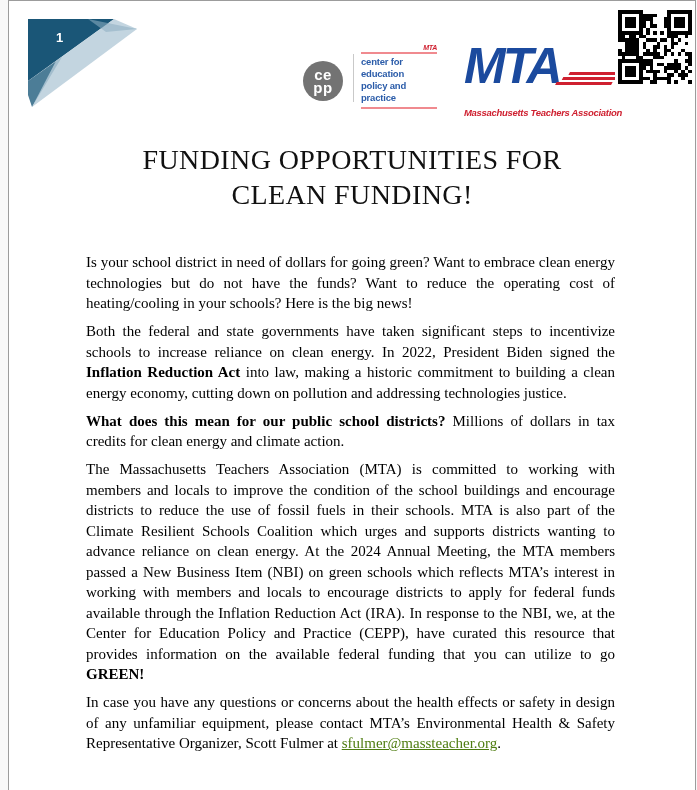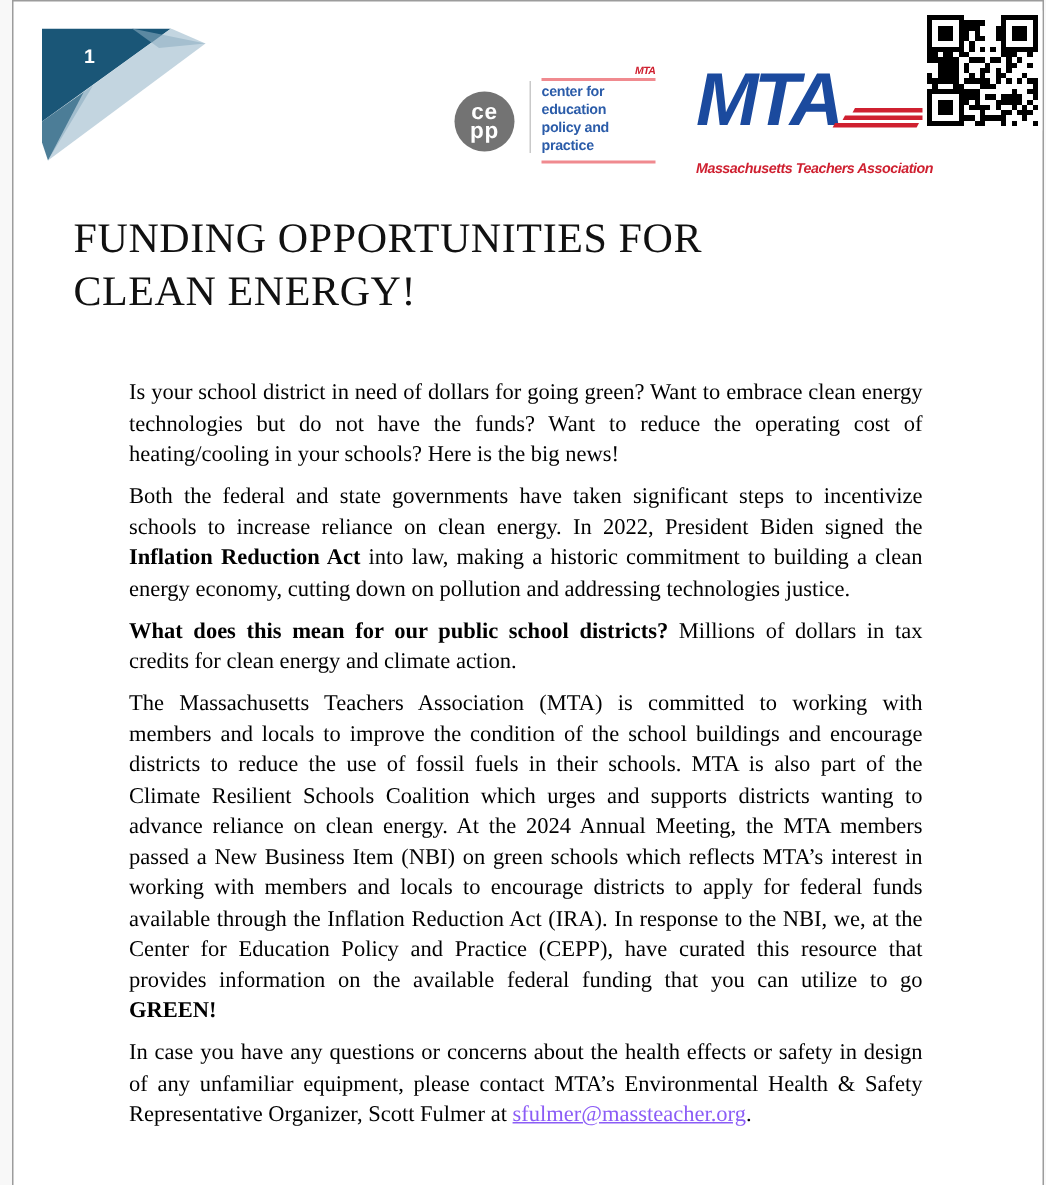--- a/index.html
+++ b/index.html
@@ -63,32 +63,33 @@
     font-size: 9.5px; letter-spacing: -0.3px; white-space: nowrap;
   }
 
   .qr-code { position: absolute; left: 606px; top: 6px; width: 80px; height: 80px;
     background: #fff; display: flex; align-items: center; justify-content: center; }
   .qr-code svg { width: 74px; height: 74px; }
 
   
   .doc-title {
     margin: 21px 40px 0;
+    text-align: center;
     font-size: 28px; line-height: 35px; font-weight: normal;
     letter-spacing: 0.4px; color: #111;
   }
 
   
   .doc-body { padding: 0 80px 0 77px; margin-top: 40px; }
   .doc-body p {
     margin: 0 0 7.5px;
     font-size: 15px; line-height: 20.5px;
     text-align: justify;
   }
-  .doc-body a.email-link { color: #8b5cf6; }
+  .doc-body a.email-link { color: #4d7c0f; }
 </style>
 </head>
 <body>
 
 <div class="page">
 
   <div class="header">
 
     <div class="corner-decoration">
       <svg viewBox="0 0 112 90">
@@ -280,21 +281,21 @@
           <rect x="0" y="14" width="7" height="7"></rect>
           <rect x="1" y="15" width="5" height="5" fill="#fff"></rect>
           <rect x="2" y="16" width="3" height="3"></rect>
         </svg>
     </div>
 
   </div>
 
   <h1 class="doc-title">
     <div>FUNDING OPPORTUNITIES FOR</div>
-    <div>CLEAN ENERGY!</div>
+    <div>CLEAN FUNDING!</div>
   </h1>
 
   <div class="doc-body">
     <p><span>Is your school district in need of dollars for going green? Want to embrace clean energy technologies but do not have the funds? Want to reduce the operating cost of heating/cooling in your schools? Here is the big news!</span></p>
     <p><span>Both the federal and state governments have taken significant steps to incentivize schools to increase reliance on clean energy. In 2022, President Biden signed the </span><b>Inflation Reduction Act</b><span> into law, making a historic commitment to building a clean energy economy, cutting down on pollution and addressing technologies justice.</span></p>
     <p><b>What does this mean for our public school districts?</b><span> Millions of dollars in tax credits for clean energy and climate action.</span></p>
     <p><span>The Massachusetts Teachers Association (MTA) is committed to working with members and locals to improve the condition of the school buildings and encourage districts to reduce the use of fossil fuels in their schools. MTA is also part of the Climate Resilient Schools Coalition which urges and supports districts wanting to advance reliance on clean energy. At the 2024 Annual Meeting, the MTA members passed a New Business Item (NBI) on green schools which reflects MTA’s interest in working with members and locals to encourage districts to apply for federal funds available through the Inflation Reduction Act (IRA). In response to the NBI, we, at the Center for Education Policy and Practice (CEPP), have curated this resource that provides information on the available federal funding that you can utilize to go </span><b>GREEN!</b></p>
     <p><span>In case you have any questions or concerns about the health effects or safety in design of any unfamiliar equipment, please contact MTA’s Environmental Health &amp; Safety Representative Organizer, Scott Fulmer at </span><a class="email-link" href="#">sfulmer@massteacher.org</a><span>.</span></p>
   </div>
 

